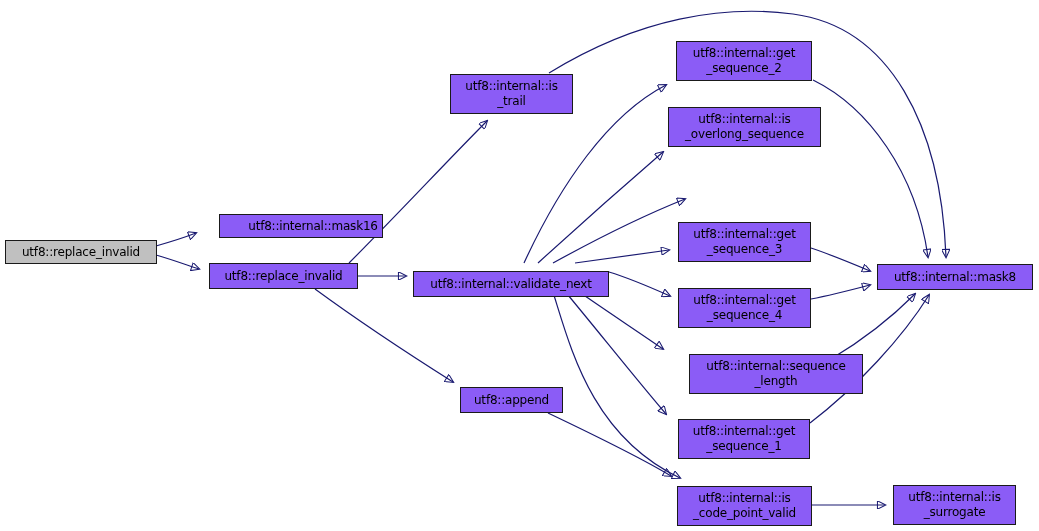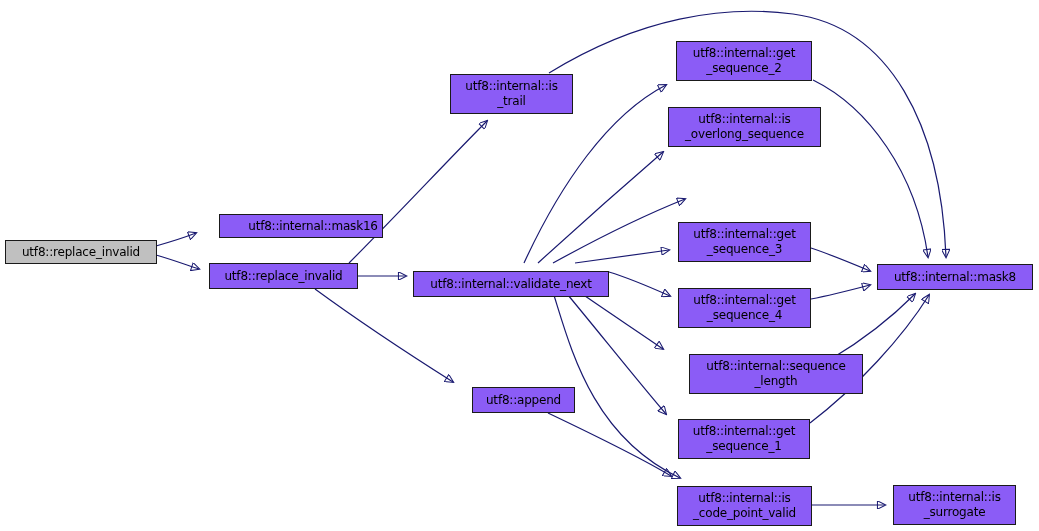--- a/index.html
+++ b/index.html
@@ -95,21 +95,21 @@
 _sequence_4</div>
 
   <div class="node" style="left:877px; top:264px; width:156px; height:26px;">utf8::internal::mask8</div>
 
   <div class="node" style="left:657px; top:354px; width:174px; height:40px;margin-left:32px;">utf8::internal::sequence
 _length</div>
 
   <div class="node" style="left:678px; top:419px; width:132px; height:40px;">utf8::internal::get
 _sequence_1</div>
 
-  <div class="node" style="left:460px; top:387px; width:103px; height:26px;margin-left:12px;">utf8::append</div>
+  <div class="node" style="left:460px; top:387px; width:103px; height:26px;">utf8::append</div>
 
   <div class="node" style="left:677px; top:486px; width:135px; height:40px;">utf8::internal::is
 _code_point_valid</div>
 
   <div class="node" style="left:893px; top:485px; width:123px; height:40px;">utf8::internal::is
 _surrogate</div>
 
 </div>
 
 </body></html>

